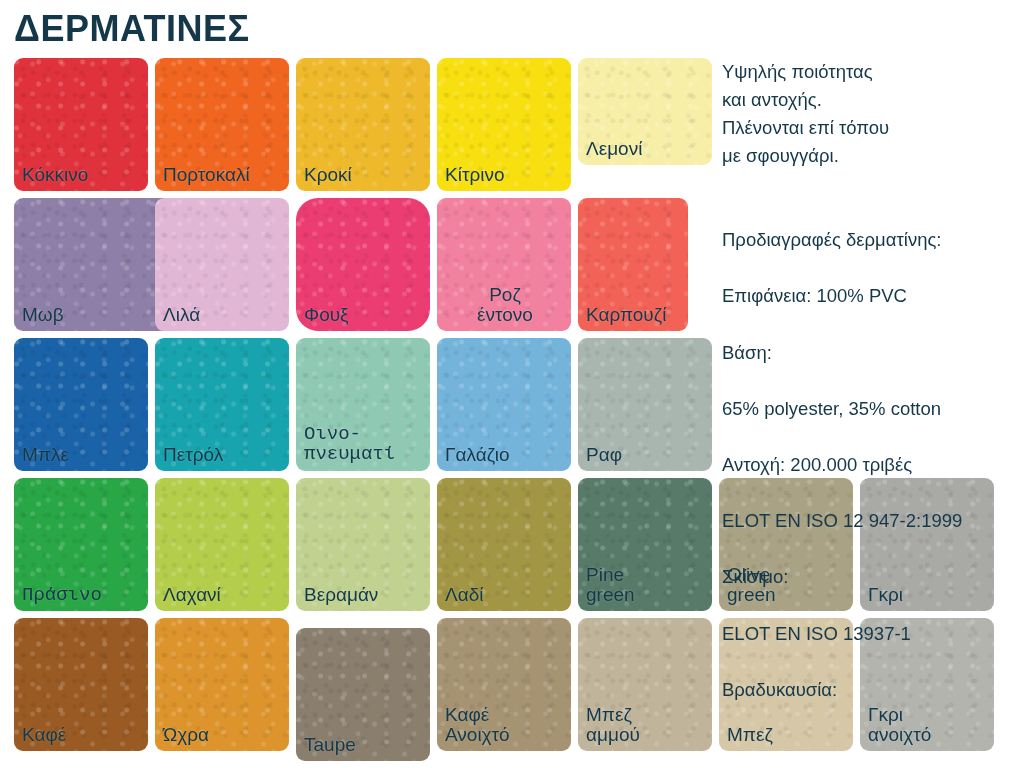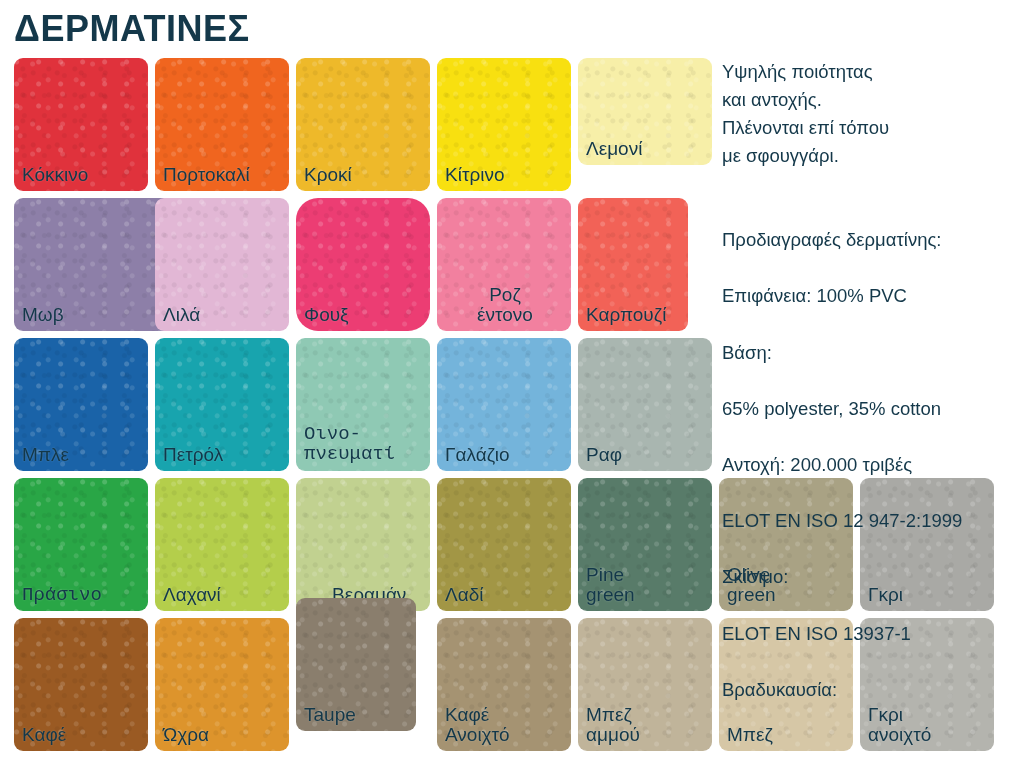--- a/index.html
+++ b/index.html
@@ -148,21 +148,21 @@
       <div class="swatch" style="left: 14px; top: 478px; width: 134px; height: 133px; background: rgb(41, 166, 70); font-family: Liberation Mono, monospace;">
         <div class="grain"></div>
         <div class="label" style="white-space: pre-line;">Πράσινο</div>
       </div>
       <div class="swatch" style="left: 155px; top: 478px; width: 134px; height: 133px; background: rgb(180, 206, 75);">
         <div class="grain"></div>
         <div class="label" style="white-space: pre-line;">Λαχανί</div>
       </div>
       <div class="swatch" style="left: 296px; top: 478px; width: 134px; height: 133px; background: rgb(193, 209, 144);">
         <div class="grain"></div>
-        <div class="label" style="white-space: pre-line; margin-left: 28px;">Βεραμάν</div>
+        <div class="label" style="white-space: pre-line;">Βεραμάν</div>
       </div>
       <div class="swatch" style="left: 437px; top: 478px; width: 134px; height: 133px; background: rgb(162, 150, 69);">
         <div class="grain"></div>
         <div class="label" style="white-space: pre-line;">Λαδί</div>
       </div>
       <div class="swatch" style="left: 578px; top: 478px; width: 134px; height: 133px; background: rgb(88, 123, 105);">
         <div class="grain"></div>
         <div class="label two-line" style="white-space: pre-line;">Pine
 green</div>
       </div>
@@ -176,21 +176,21 @@
         <div class="label" style="white-space: pre-line;">Γκρι</div>
       </div>
       <div class="swatch" style="left: 14px; top: 618px; width: 134px; height: 133px; background: rgb(154, 90, 35);">
         <div class="grain"></div>
         <div class="label" style="white-space: pre-line;">Καφέ</div>
       </div>
       <div class="swatch" style="left: 155px; top: 618px; width: 134px; height: 133px; background: rgb(221, 148, 44);">
         <div class="grain"></div>
         <div class="label" style="white-space: pre-line;">Ώχρα</div>
       </div>
-      <div class="swatch" style="left: 296px; top: 598px; width: 120px; height: 133px; background: rgb(138, 126, 109);">
+      <div class="swatch" style="left: 296px; top: 628px; width: 134px; height: 133px; background: rgb(138, 126, 109);">
         <div class="grain"></div>
         <div class="label" style="white-space: pre-line;">Taupe</div>
       </div>
       <div class="swatch" style="left: 437px; top: 618px; width: 134px; height: 133px; background: rgb(165, 147, 114);">
         <div class="grain"></div>
         <div class="label two-line" style="white-space: pre-line;">Καφέ
 Ανοιχτό</div>
       </div>
       <div class="swatch" style="left: 578px; top: 618px; width: 134px; height: 133px; background: rgb(192, 180, 154);">
         <div class="grain"></div>

